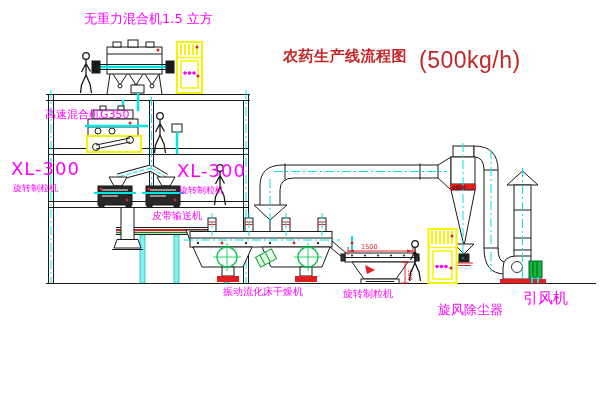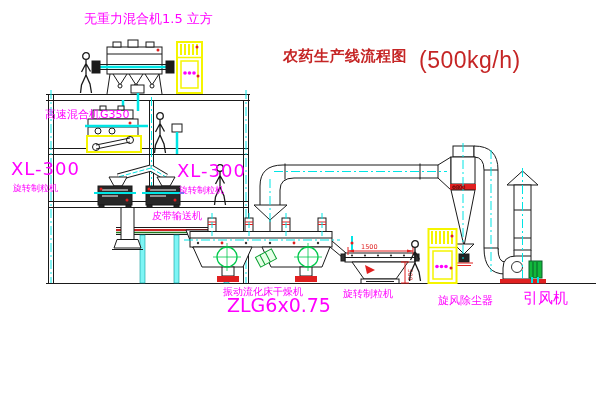--- a/index.html
+++ b/index.html
@@ -337,19 +337,18 @@
 
   <div class="lbl" style="left:11px;top:160px;font-size:18px;letter-spacing:1px">XL-300</div>
   <div class="lbl" style="left:13px;top:184px;font-size:9px">旋转制粒机</div>
 
   <div class="lbl" style="left:177px;top:162px;font-size:18px;letter-spacing:1px">XL-300</div>
   <div class="lbl" style="left:179px;top:186px;font-size:9px">旋转制粒机</div>
 
   <div class="lbl" style="left:152px;top:211px;font-size:10px">皮带输送机</div>
 
   <div class="lbl" style="left:223px;top:287px;font-size:10px">振动流化床干燥机</div>
-  <div class="lbl" style="left:227px;top:296px;font-size:19px">ZLG6x0.75</div>
 
   <div class="lbl" style="left:343px;top:289px;font-size:10px">旋转制粒机</div>
 
-  <div class="lbl" style="left:438px;top:295px;font-size:11px">旋风除尘器</div>
+  <div class="lbl" style="left:438px;top:303px;font-size:13px">旋风除尘器</div>
   <div class="lbl" style="left:523px;top:291px;font-size:15px">引风机</div>
 </div>
 
 </body></html>

